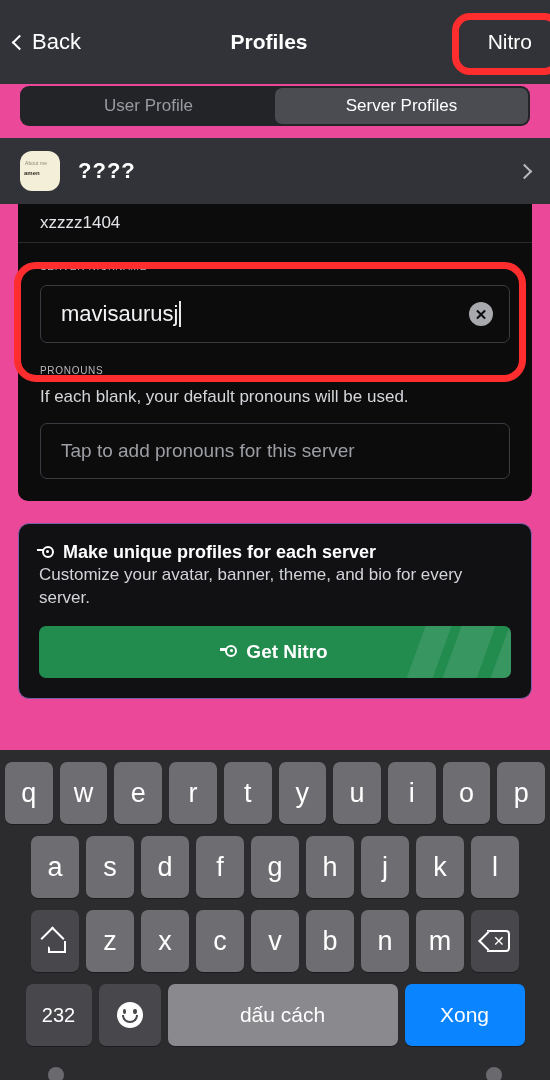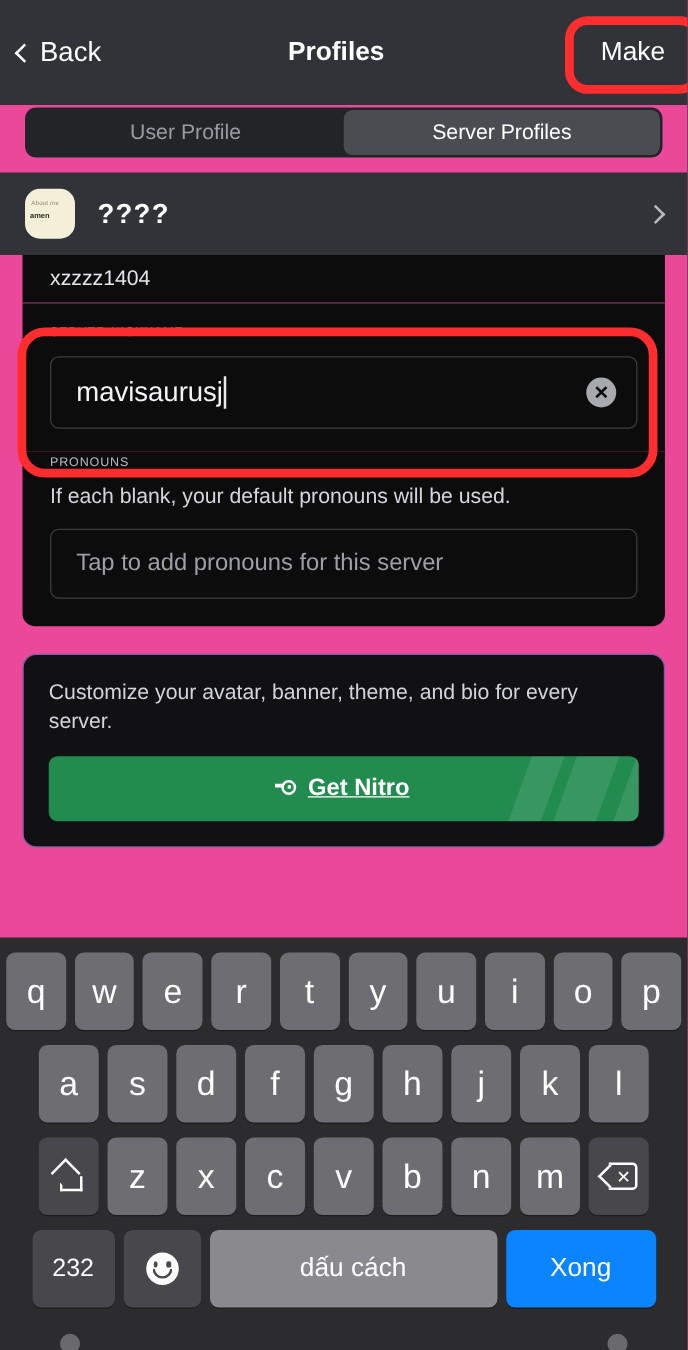--- a/index.html
+++ b/index.html
@@ -223,21 +223,21 @@
     cursor: pointer;
   }
   .nitro-btn .shine {
     position: absolute; top: -20px; height: 120px; width: 26px;
     background: rgba(255,255,255,0.10);
     transform: skewX(-20deg);
   }
   .nitro-btn .s1 { right: 74px; }
   .nitro-btn .s2 { right: 30px; width: 34px; }
   .nitro-btn .s3 { right: -4px; width: 20px; }
-  .nitro-btn .lbl { position: relative; z-index: 2; display:flex; align-items:center; gap:8px;text-decoration:underline; }
+  .nitro-btn .lbl { position: relative; z-index: 2; display:flex; align-items:center; gap:8px; }
 
   
   .nitro-ico { display: inline-block; position: relative; width: 16px; height: 14px; }
   .nitro-ico i {
     position: absolute; left: 3px; top: 0;
     width: 12px; height: 12px; border-radius: 50%;
     border: 2.2px solid currentColor;
   }
   .nitro-ico i::after {
     content: ""; position: absolute;
@@ -343,21 +343,21 @@
 <body>
 
 <div class="screen">
 
   <div class="navbar">
     <div class="nav-back">
       <span class="chev-left"></span>
       <span>Back</span>
     </div>
     <div class="nav-title">Profiles</div>
-    <div class="nav-save">Make</div>
+    <div class="nav-save">Nitro</div>
   </div>
   <div class="annot-save"></div>
 
   <div class="segmented">
     <div class="seg inactive">User Profile</div>
     <div class="seg active">Server Profiles</div>
   </div>
 
   <div class="server-row">
     <div class="server-avatar">
@@ -385,20 +385,27 @@
 
   <div class="section-pronouns">
     <div class="sec-label">PRONOUNS</div>
     <div class="pron-help">If each blank, your default pronouns will be used.</div>
     <div class="pron-input">
       <span class="pron-ph">Tap to add pronouns for this server</span>
     </div>
   </div>
 
   <div class="nitro-card">
+    <div class="nitro-head">
+      <span class="nitro-ico">
+          <i></i>
+          <b></b>
+        </span>
+      <span>Make unique profiles for each server</span>
+    </div>
     <div class="nitro-sub">Customize your avatar, banner, theme, and bio for every server.</div>
     <div class="nitro-btn">
       <span class="shine s1"></span>
       <span class="shine s2"></span>
       <span class="shine s3"></span>
       <span class="lbl">
         <span class="nitro-ico">
             <i></i>
             <b></b>
           </span>

